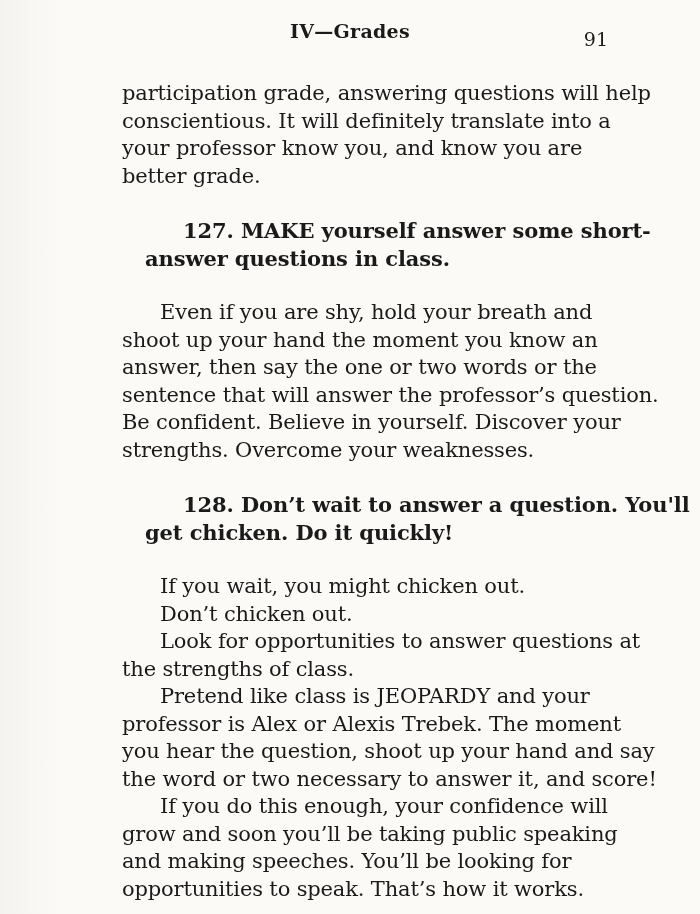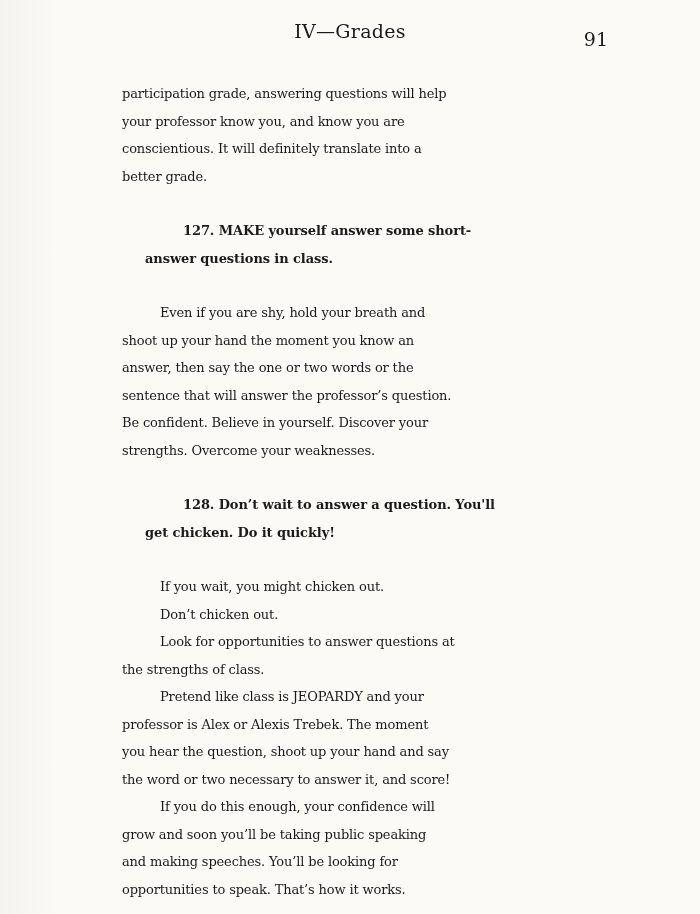--- a/index.html
+++ b/index.html
@@ -31,36 +31,37 @@
     width: 100%;
     height: 26px;
     font-size: 19px;
   }
   .header-title {
     position: absolute;
     left: 0;
     width: 100%;
     text-align: center;
     letter-spacing: 0.3px;
+    font-weight: bold;
   }
   .page-number {
     position: absolute;
     right: 92px;
     top: 8px;
   }
   .body-text {
     position: absolute;
     top: 80px;
     left: 122px;
     width: 510px;
   }
   .line {
     height: 27.5px;
     line-height: 27.5px;
-    font-size: 13px;
+    font-size: 21px;
     white-space: nowrap;
     letter-spacing: -0.15px;
   }
   .block.gap {
     margin-top: 27px;
   }
   .block.heading .line {
     font-weight: bold;
     letter-spacing: -0.1px;
     margin-left: 23px;
@@ -73,22 +74,22 @@
 <body>
 
 <div class="page">
   <div class="header">
     <div class="header-title">IV—Grades</div>
     <div class="page-number">91</div>
   </div>
   <div class="body-text">
       <div class="block paragraph">
         <div class="line">participation grade, answering questions will help</div>
+        <div class="line">conscientious. It will definitely translate into a</div>
         <div class="line">your professor know you, and know you are</div>
-        <div class="line">conscientious. It will definitely translate into a</div>
         <div class="line">better grade.</div>
       </div>
       <div class="block heading gap">
         <div class="line indent">127. MAKE yourself answer some short-</div>
         <div class="line">answer questions in class.</div>
       </div>
       <div class="block paragraph gap">
         <div class="line indent">Even if you are shy, hold your breath and</div>
         <div class="line">shoot up your hand the moment you know an</div>
         <div class="line">answer, then say the one or two words or the</div>

